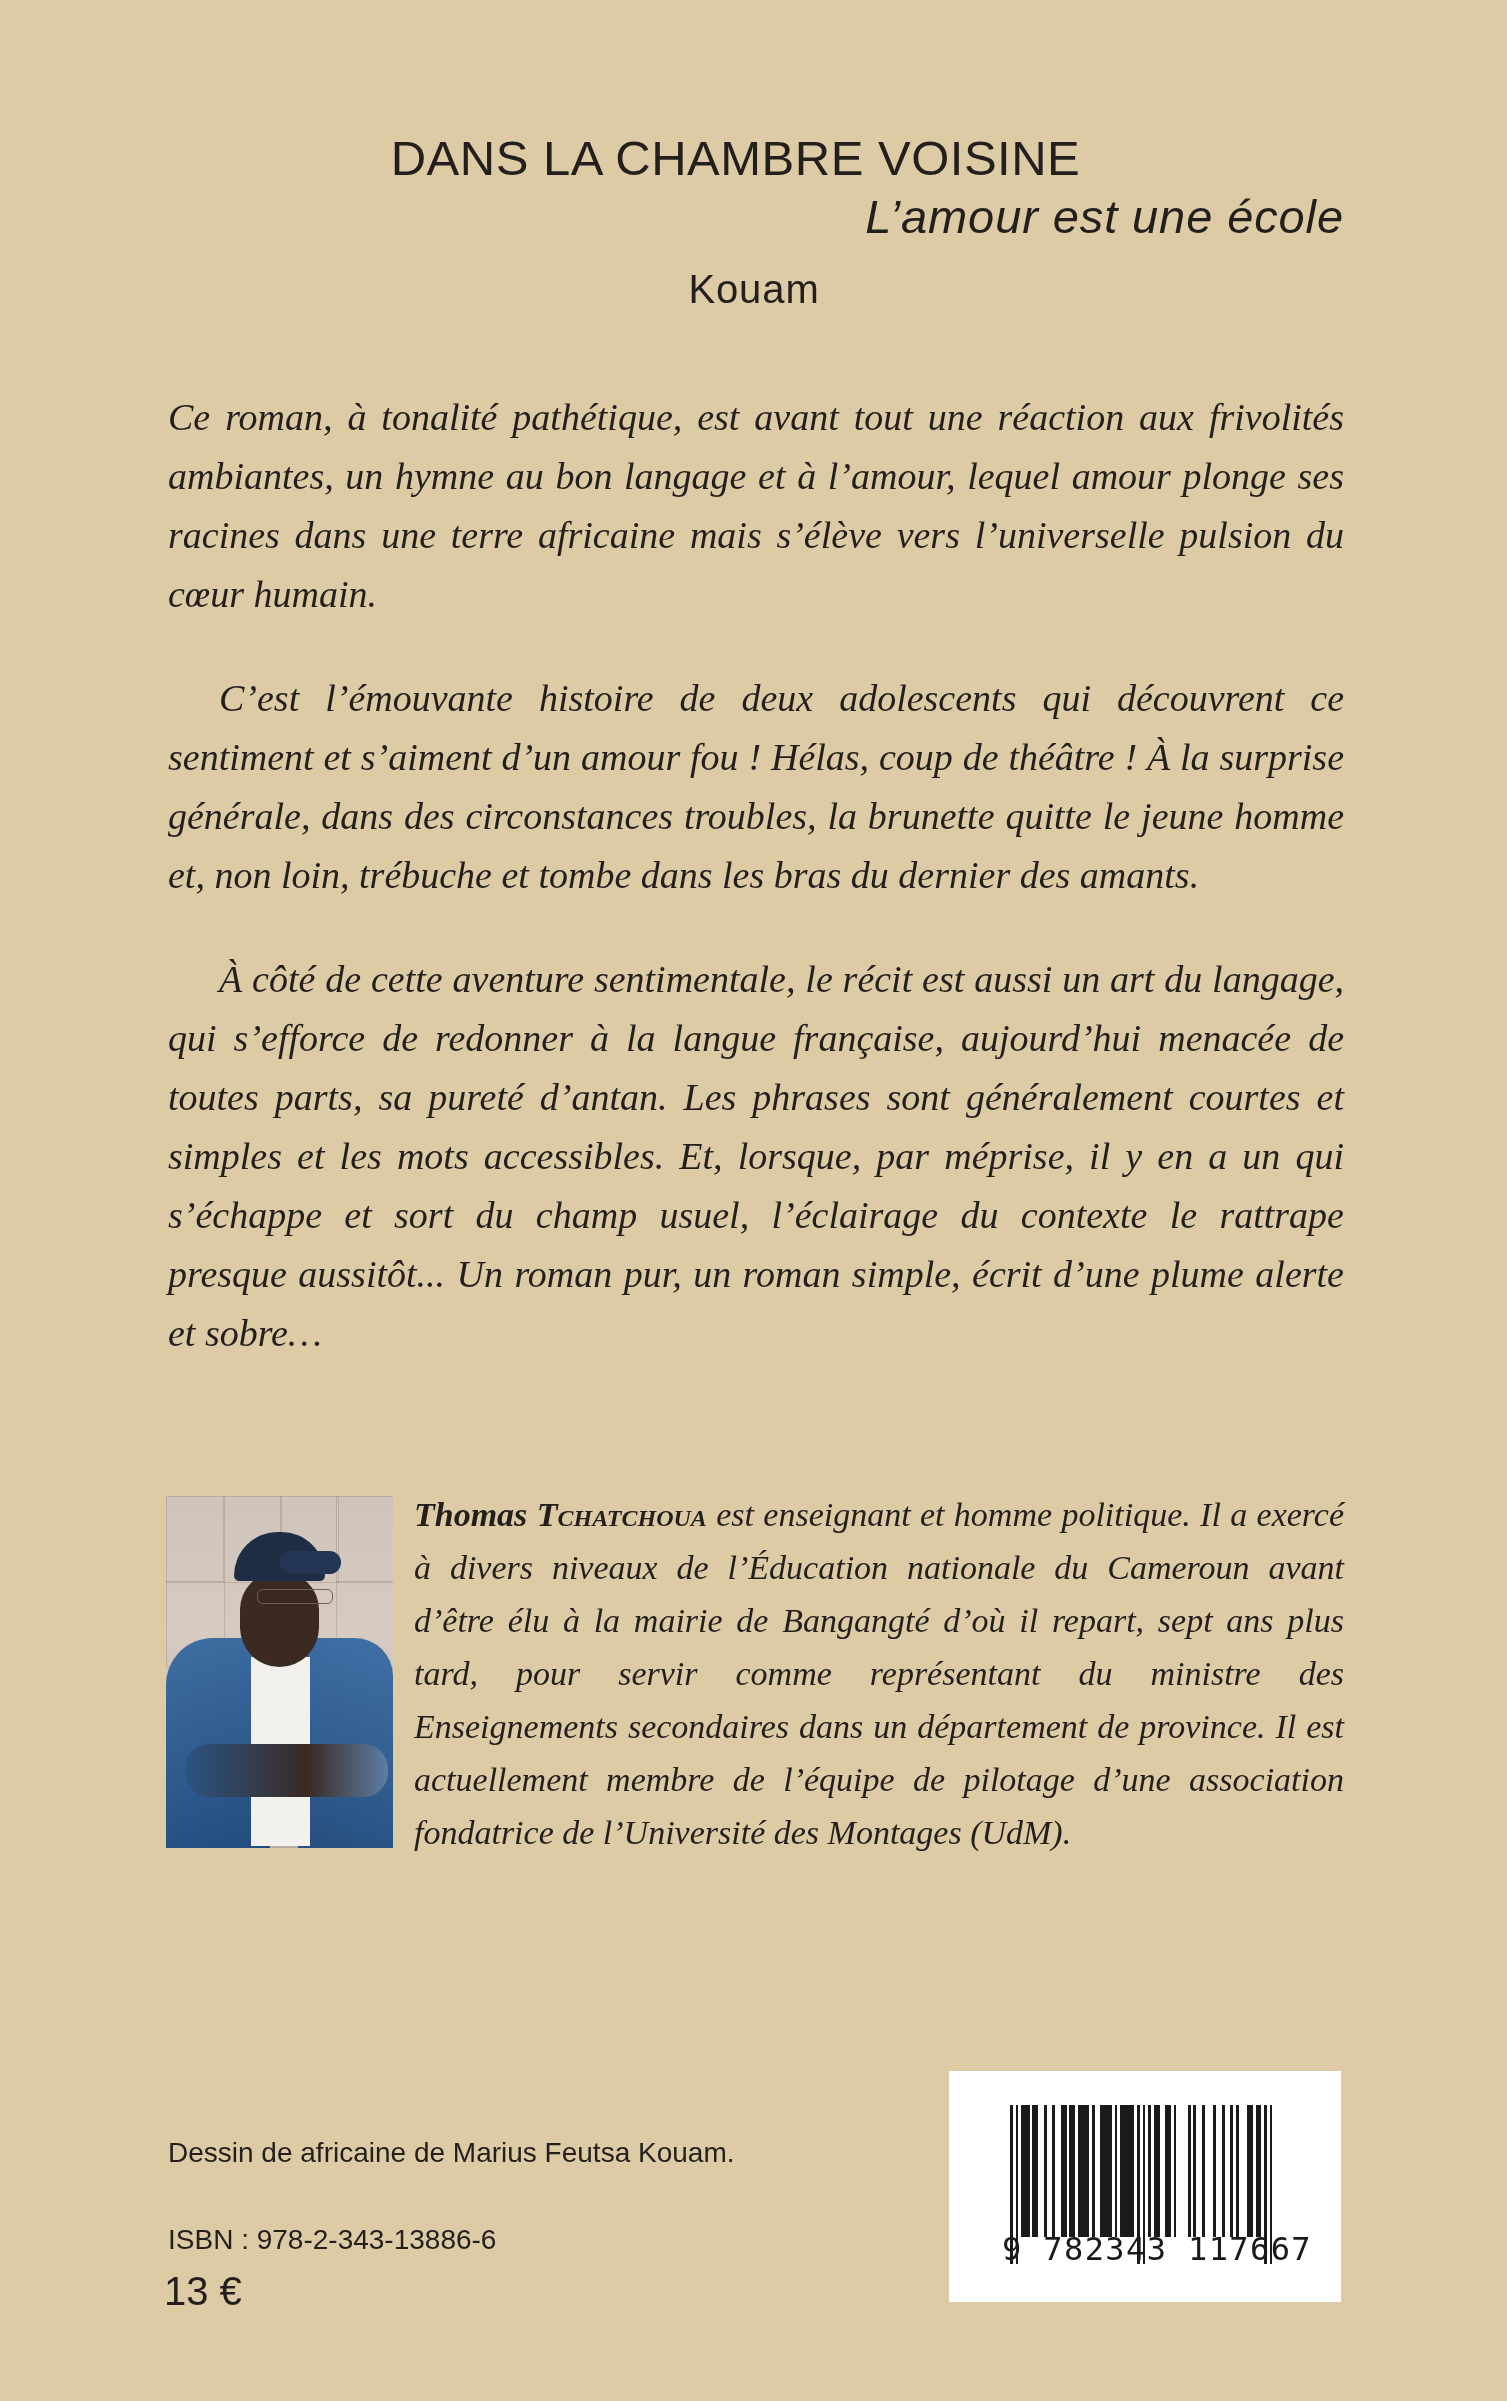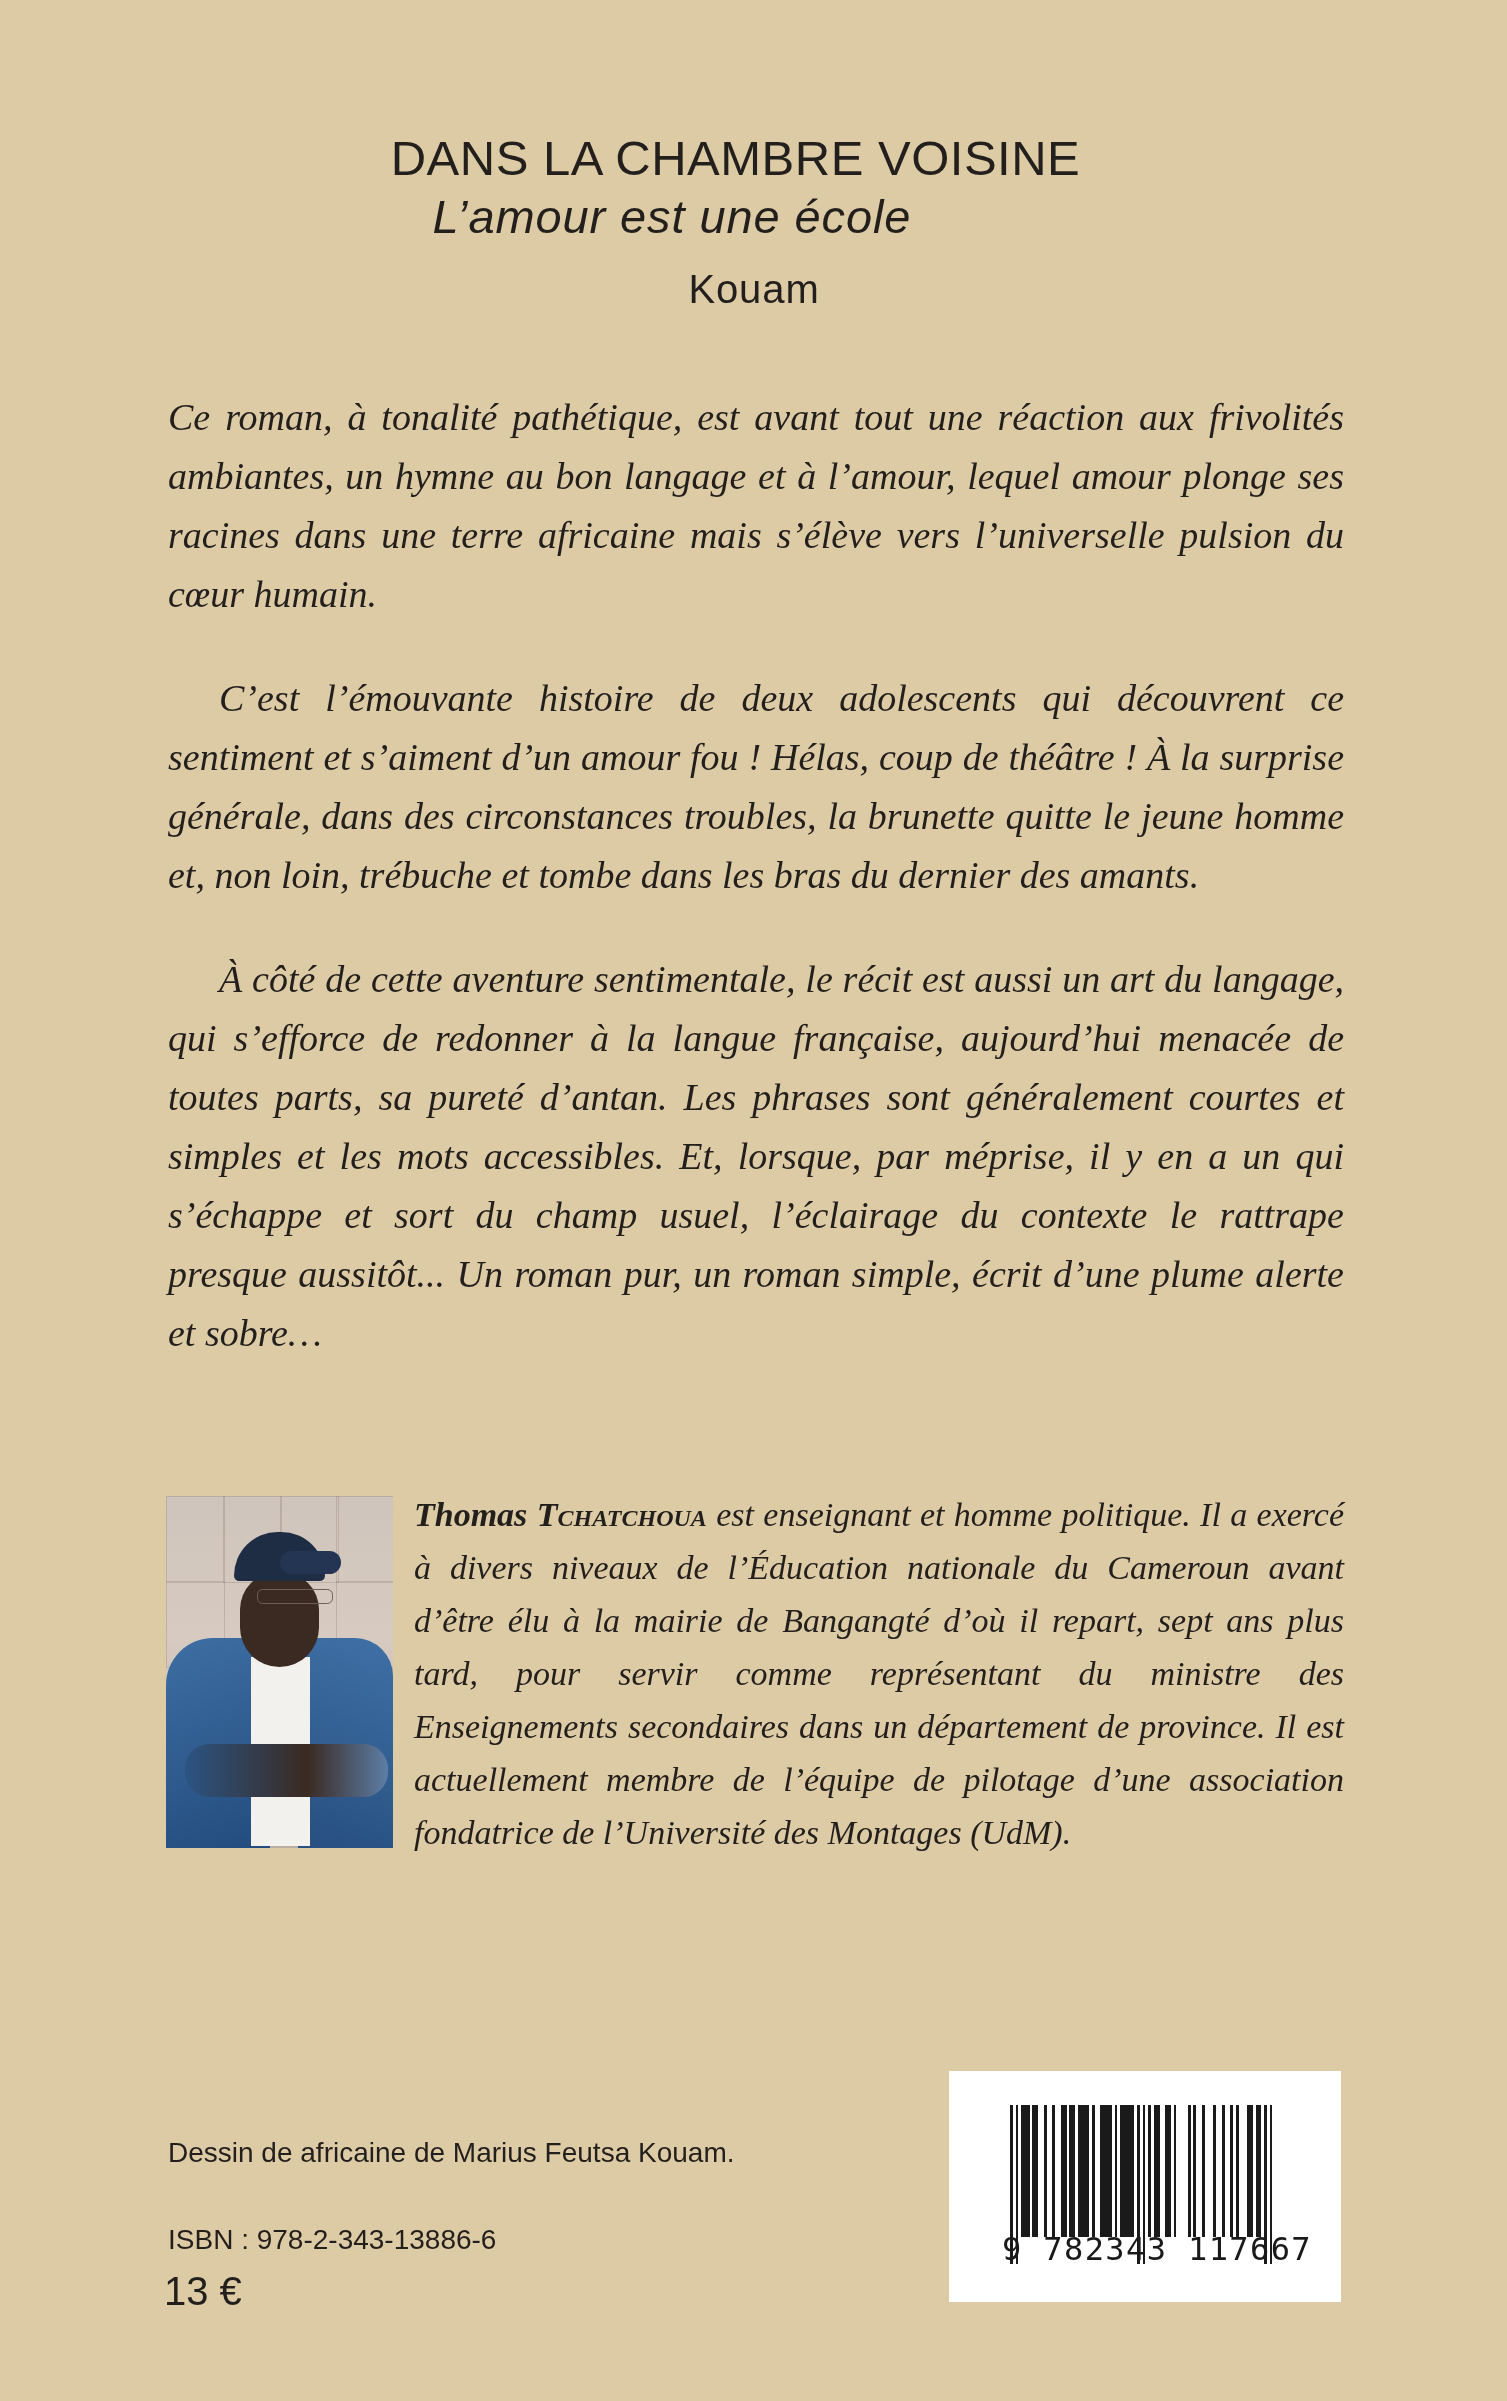--- a/index.html
+++ b/index.html
@@ -1,20 +1,20 @@
 <!DOCTYPE html>
 <html style="font-size:15px"><head>
 <meta charset="utf-8">
 <style>
   html, body { margin:0; padding:0; }
   body { width:1508px; height:2402px; background:#dccba5; position:relative; overflow:hidden; color:#231f1c; }
   .sans { font-family:"Liberation Sans", sans-serif; }
   .serif { font-family:"Liberation Serif", serif; }
   #title { position:absolute; top:102px; left:0; width:1471px; text-align:center; font-size:49px; letter-spacing:0.5px;margin-top:28px; }
-  #subtitle { position:absolute; top:189px; left:0; width:1344px; text-align:center; font-size:47px; font-style:italic; letter-spacing:0.9px; }
+  #subtitle { position:absolute; top:189px; left:0; width:1344px; text-align:right; font-size:47px; font-style:italic; letter-spacing:0.9px; }
   #genre { position:absolute; top:267px; left:0; width:1508px; text-align:center; font-size:40px; letter-spacing:0.9px; }
   .body-text { position:absolute; left:168px; width:1176px; font-size:38px; line-height:59px; text-align:justify; text-align-last:left; }
   .body-text p { margin:0 0 15px 0;font-style:italic; }
   .body-text p.indent { text-indent:51px;margin-top:45px; }
   #p1 { top:388px; }
   #author-block { position:absolute; top:1488px; left:166px; width:1178px; font-size:34px; line-height:53px; font-style:italic; text-align:justify; }
   #author-photo { float:left; width:227px; height:352px; margin:7.6px 21px 0 0; position:relative; overflow:hidden;
      background:linear-gradient(180deg,#cfc4bb 0%,#d7cbc1 40%,#b9ada4 100%); }
   .tile { position:absolute; border:0.9px solid rgba(150,130,120,0.35); }
   .person-cap { position:absolute; left:68px; top:36px; width:91px; height:49px; border-radius:47px 47px 5.7px 5.7px; background:#1f2d44; }

